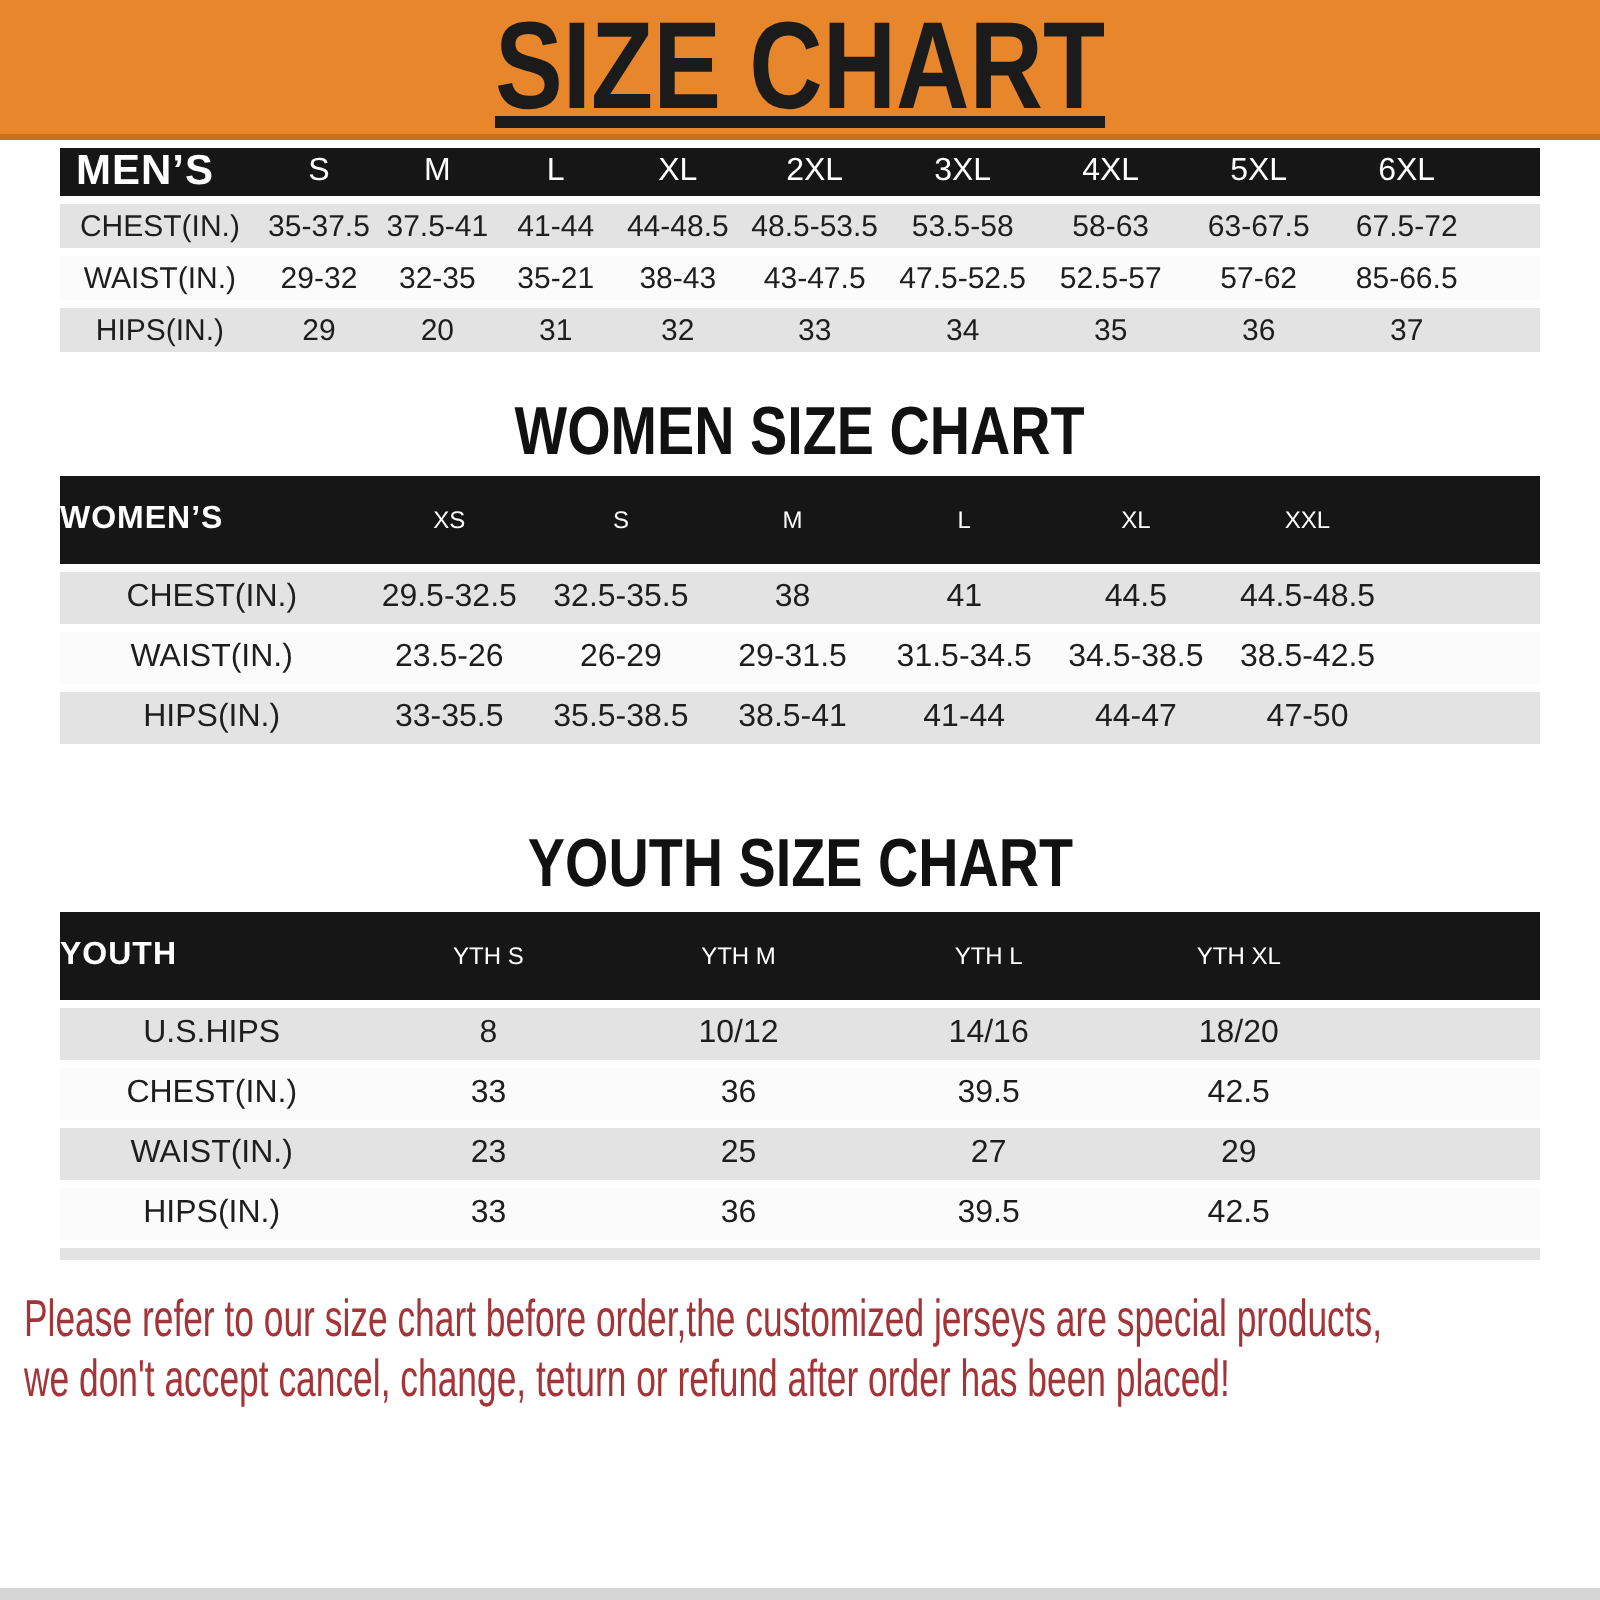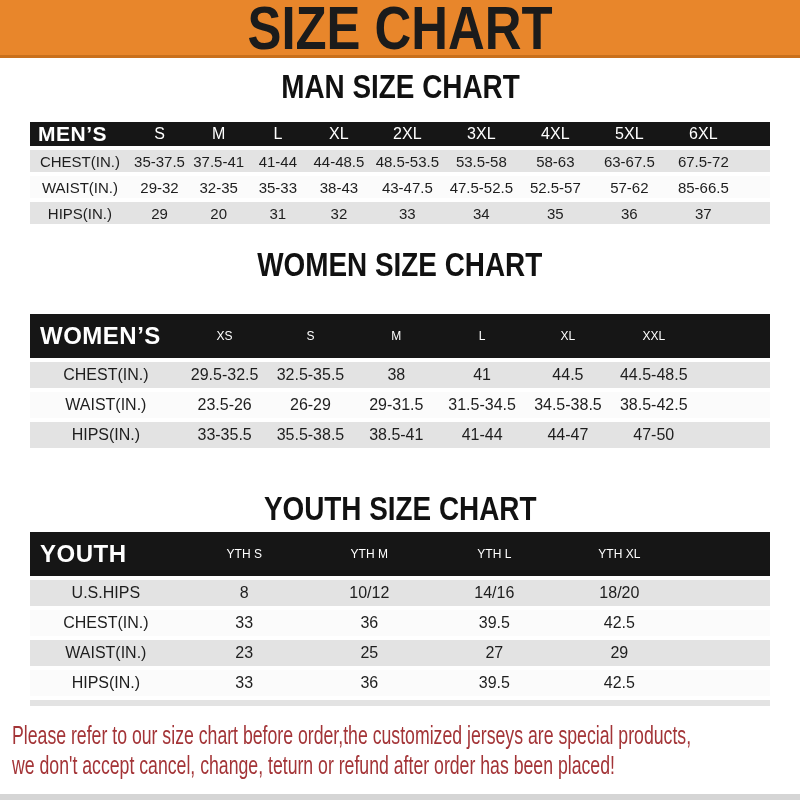--- a/index.html
+++ b/index.html
@@ -15,39 +15,39 @@
   html,body{width:800px;height:800px;}
   body{
     position:relative;
     overflow:hidden;
     background:#FFFFFF;
     font-family:"Liberation Sans", sans-serif;
     color:#1C1C1C;
   }
   
   .banner{
-    width:100%;height:58px;
+    width:100%;height:70px;
     background:var(--banner-orange);
     border-bottom:3px solid var(--banner-edge);
-    display:flex;align-items:center;justify-content:center;
+    display:flex;align-items:center;justify-content:center;text-decoration:underline;
   }
   .banner-title{
     font-size:62px;font-weight:bold;line-height:1;
     color:#1B1B1B;
     transform:scaleX(0.82);transform-origin:center;
     white-space:nowrap;
   }
   
   .section-heading{
     text-align:center;font-size:34px;font-weight:bold;line-height:36px;
     color:#111;white-space:nowrap;
   }
   .section-heading .condense{display:inline-block;transform:scaleX(0.82);transform-origin:center;}
   .section-man .section-heading{margin:10px 0 14px;}
-  .section-women .section-heading{margin:18px 0 28px;}
+  .section-women .section-heading{margin:18px 0 0;}
   .section-youth .section-heading{margin:38px 0 2px;}
   
   .size-table{
     width:740px;margin:0 auto;
     border-collapse:separate;border-spacing:0 4px;
     table-layout:fixed;
   }
   .size-table th{
     background:var(--header-bar-black);color:#FFFFFF;
     font-weight:normal;text-align:center;overflow:hidden;
@@ -57,21 +57,21 @@
   }
   .size-table td{
     text-align:center;color:#1E1E1E;overflow:hidden;white-space:nowrap;
   }
   .size-table tr.gray td{background:var(--row-gray);}
   .size-table tr.white td{background:var(--row-white);}
   .size-table.small th{height:14px;font-size:16px;}
   .size-table.small th.corner{font-size:21px;padding-left:8px;}
   .size-table.small td{height:22px;font-size:15px;}
   .size-table.large th{height:44px;font-size:12px;}
-  .size-table.large th.corner{font-size:24px;padding-left:10px;}
+  .size-table.large th.corner{font-size:16px;}
   .size-table.large td{height:26px;font-size:16px;}
   .table-bottom-rule{
     width:740px;height:6px;margin:0 auto;
     background:var(--row-gray);
   }
   
   .footer-note{margin-top:14px;padding-left:12px;}
   .footer-line{
     color:var(--footer-red);
     font-size:26px;line-height:30px;
@@ -86,21 +86,20 @@
 </head>
 <body>
 
 <header class="banner">
   <div class="banner-title">SIZE CHART</div>
 </header>
 
 <main>
 
   <section class="section-man">
-    <h2 class="section-heading"><span class="condense">MAN SIZE CHART</span></h2>
     <div>
         <table class="size-table small">
           <colgroup>
             <col style="width: 13.5%;">
             <col style="width: 8%;">
             <col style="width: 8%;">
             <col style="width: 8%;">
             <col style="width: 8.5%;">
             <col style="width: 10%;">
             <col style="width: 10%;">
@@ -135,21 +134,21 @@
               <td>53.5-58</td>
               <td>58-63</td>
               <td>63-67.5</td>
               <td>67.5-72</td>
               <td></td>
             </tr>
             <tr class="white">
               <td>WAIST(IN.)</td>
               <td>29-32</td>
               <td>32-35</td>
-              <td>35-33</td>
+              <td>35-21</td>
               <td>38-43</td>
               <td>43-47.5</td>
               <td>47.5-52.5</td>
               <td>52.5-57</td>
               <td>57-62</td>
               <td>85-66.5</td>
               <td></td>
             </tr>
             <tr class="gray">
               <td>HIPS(IN.)</td>

